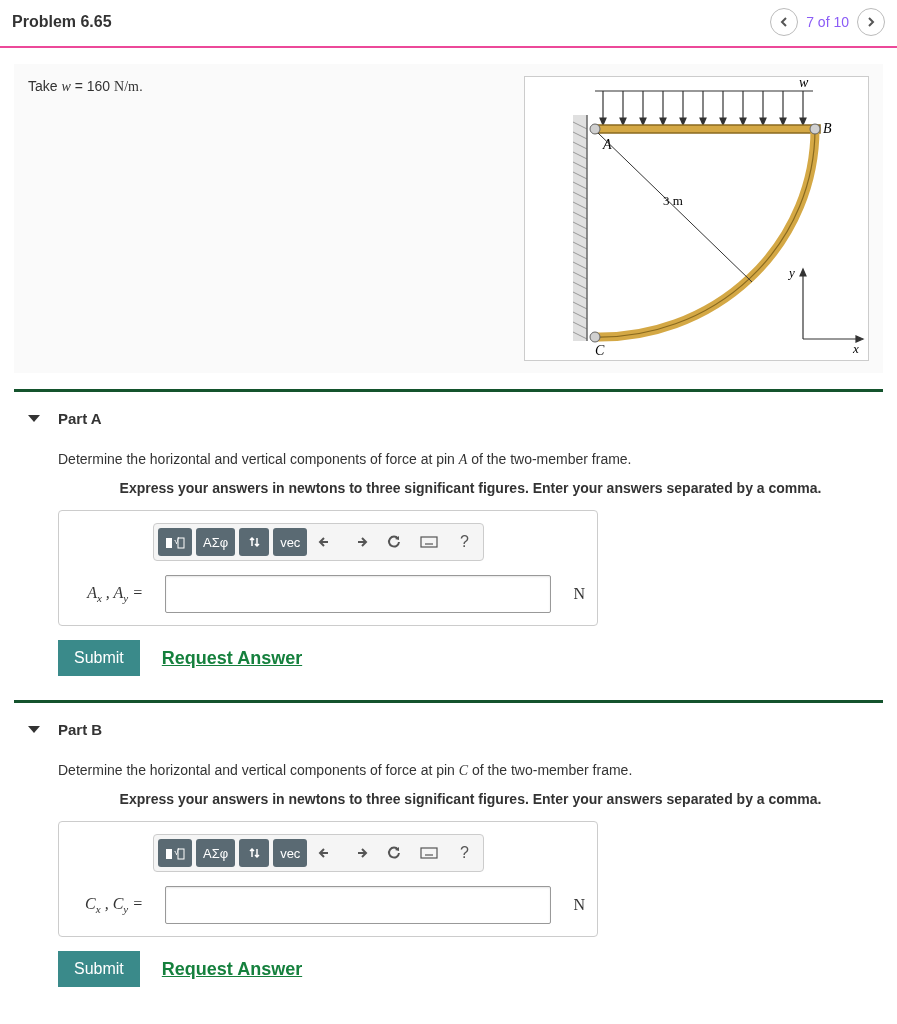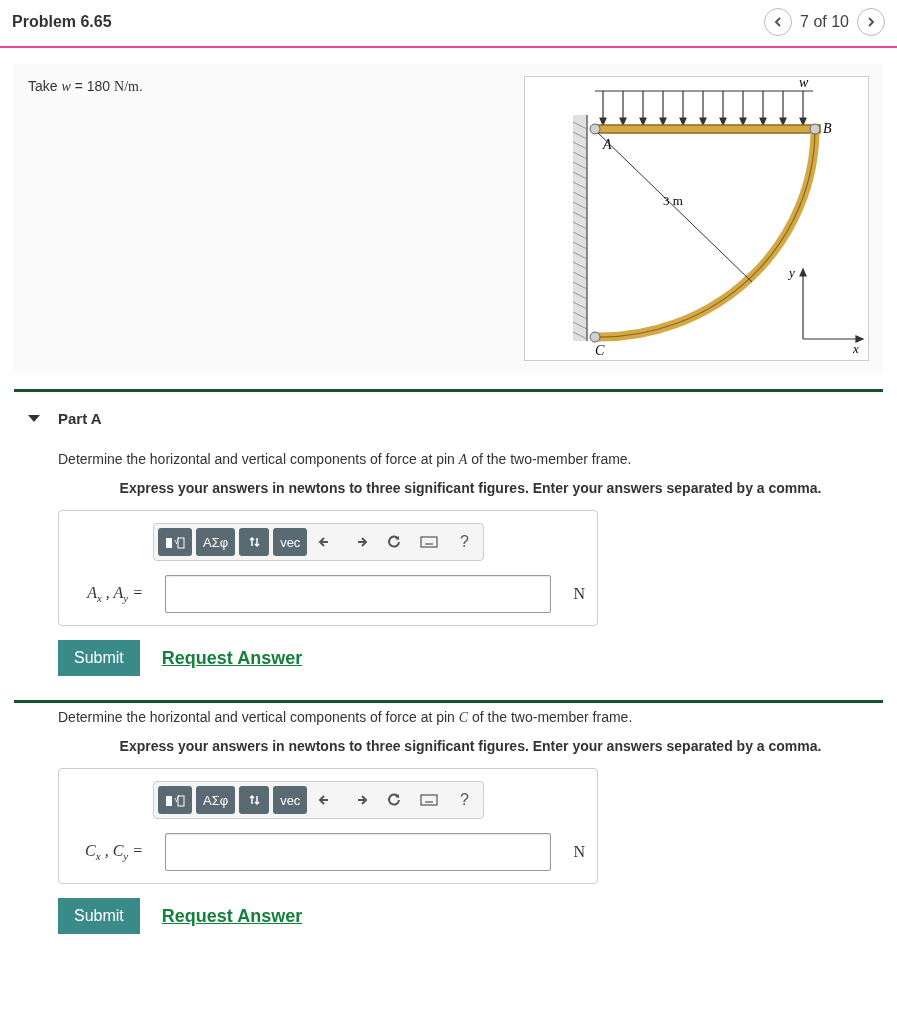--- a/index.html
+++ b/index.html
@@ -21,21 +21,21 @@
   .nav { display: flex; align-items: center; gap: 8px; }
   .nav-btn {
     width: 28px; height: 28px;
     border: 1px solid #bbb;
     border-radius: 50%;
     background: #fff;
     display: flex; align-items: center; justify-content: center;
     cursor: pointer;
   }
   .nav-btn svg { width: 10px; height: 10px; stroke: #555; stroke-width: 2; fill: none; }
-  .nav-text { font-size: 16px; color: #404040; }
+  .nav-text { font-size: 14px; color: #8b5cf6; }
   .main { padding: 0; }
   .panel {
     background: #fafafa;
     margin: 16px 14px;
     padding: 12px 14px;
     display: flex;
     gap: 12px;
   }
   .stmt { flex: 1; font-size: 14px; color: #333; padding-top: 2px;}
   .stmt .math { font-family: 'Times New Roman', serif; font-style: italic; }
@@ -126,21 +126,21 @@
       <svg viewBox="0 0 10 10">
           <path d="M3 1 L7 5 L3 9"></path>
         </svg>
     </button>
   </div>
 </div>
 
 <div class="main">
   <div class="panel">
     <div class="stmt">
-      <span>Take </span><span class="math">w</span><span> = 180 </span><span style="font-family:'Times New Roman',serif;">N/m</span><span>.</span>
+      <span>Take </span><span class="math">w</span><span> = 160 </span><span style="font-family:'Times New Roman',serif;">N/m</span><span>.</span>
     </div>
     <div class="figbox">
       <svg width="345" height="285" viewBox="0 0 345 285">
 
         <rect x="48" y="38" width="14" height="226" fill="#e0e0e0"></rect>
         <g stroke="#999" stroke-width="1">
           <line x1="48" y1="45" x2="62" y2="52"></line>
             <line x1="48" y1="55" x2="62" y2="62"></line>
           <line x1="48" y1="65" x2="62" y2="72"></line>
             <line x1="48" y1="75" x2="62" y2="82"></line>
@@ -304,20 +304,24 @@
         </div>
       </div>
       <div class="actions">
         <button class="submit">Submit</button>
         <a class="request">Request Answer</a>
       </div>
     </div>
   </div>
 
   <div class="part">
+    <div class="part-head">
+      <div class="caret"></div>
+      <div class="part-title">Part B</div>
+    </div>
     <div class="part-body">
       <div class="instr">
         <span>Determine the horizontal and vertical components of force at pin </span><span class="mv">C</span><span> of the two-member frame.</span>
       </div>
       <div class="bold">Express your answers in newtons to three significant figures. Enter your answers separated by a comma.</div>
       <div class="ans-wrap">
         <div class="toolbar">
           <button class="tbtn">
             <svg width="20" height="16" viewBox="0 0 20 16">
                 <rect x="1" y="4" width="6" height="10" fill="#fff" stroke="none"></rect>

